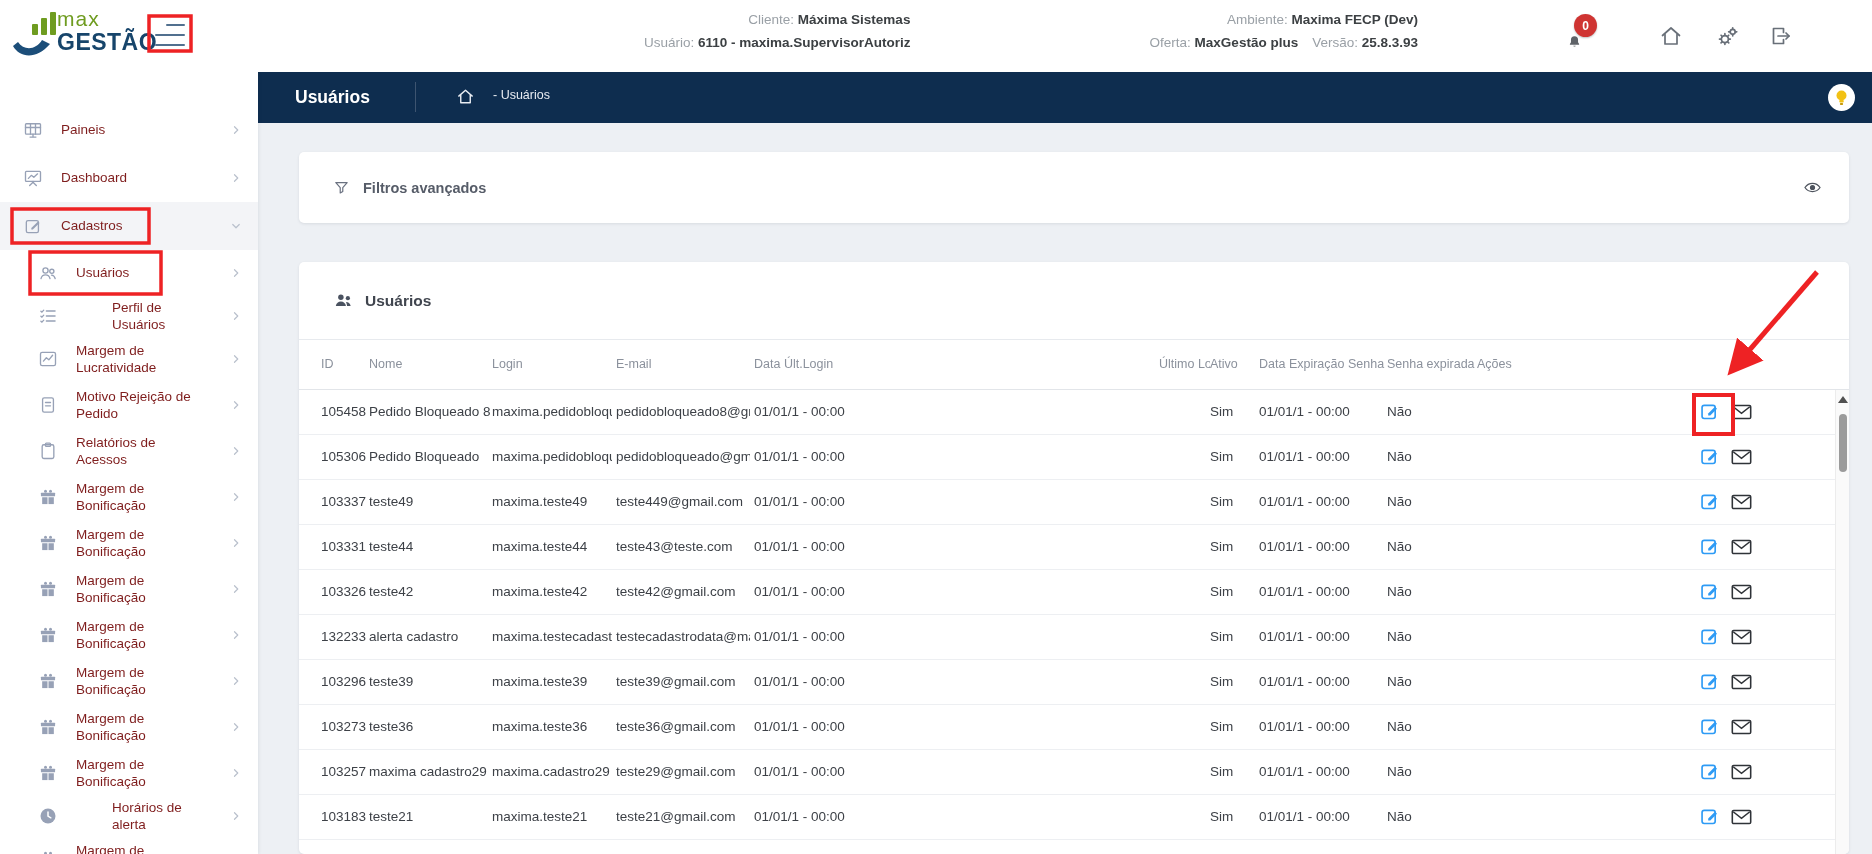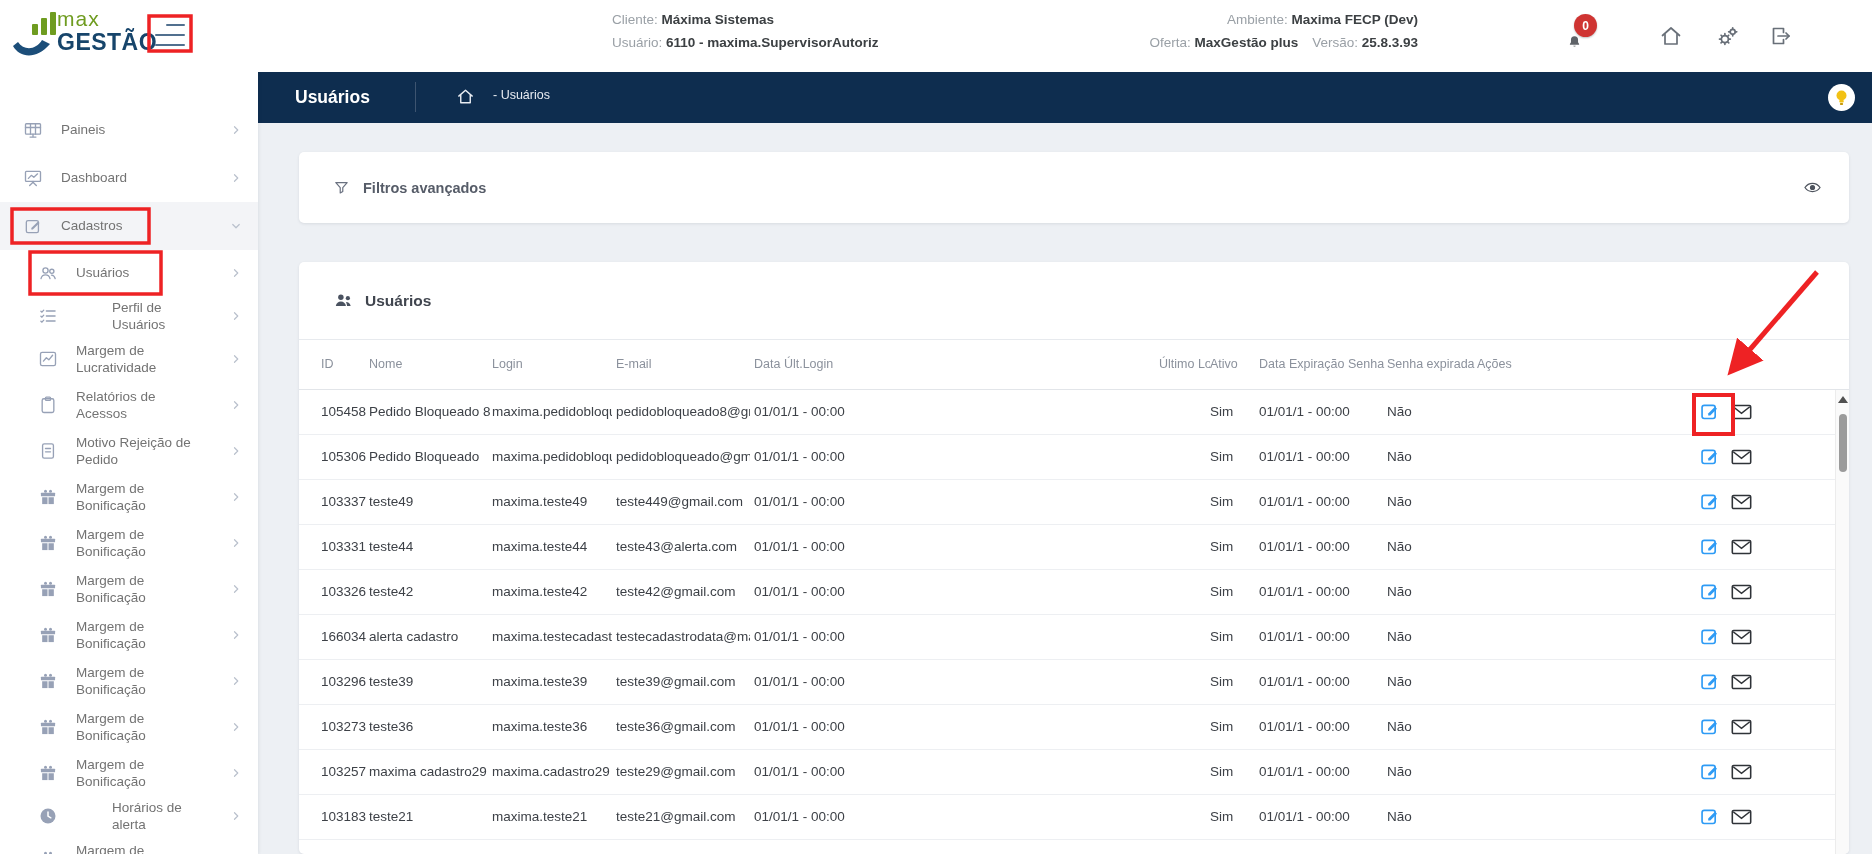--- a/index.html
+++ b/index.html
@@ -18,32 +18,32 @@
   .logo-bars i { display:block; width:6px; background:#6f9c20; border-radius:1px; }
   .logo-swoosh { position:absolute; left:2px; top:28px; }
   .logo-text { position:absolute; left:47px; top:2px; line-height:1; }
   .logo-max { font-size:21px; color:#6f9c20; letter-spacing:1px; }
   .logo-gestao { font-size:23px; font-weight:bold; color:#17456b; letter-spacing:0.5px; margin-top:2px; }
   .hamburger { position:absolute; left:155px; top:22px; width:30px; height:26px; display:flex; flex-direction:column; justify-content:space-between; padding:2px 0; cursor:pointer; }
   .hamburger i { display:block; height:2.4px; background:#51708f; border-radius:2px; }
   .hamburger i.short { width:19px; margin-left:auto; }
   .hd-block { position:absolute; top:8px; font-size:13.5px; line-height:23px; color:#9aa0a6; }
   .hd-block b { color:#3c4043; font-weight:bold; }
-  .hd-left { left:612px; }
+  .hd-left { left:644px;text-align:right; }
   .hd-right { right:454px; text-align:right; }
   .hd-right .inline-gap { display:inline-block; width:14px; }
   .icon-btn { position:absolute; top:21px; width:30px; height:30px; display:flex; align-items:center; justify-content:center; color:#686f78; cursor:pointer; }
   .bell-wrap { position:absolute; left:1564px; top:12px; width:40px; height:48px; cursor:pointer; }
   .bell-glyph { position:absolute; left:2px; top:22px; color:#5f6368; }
   .badge { position:absolute; left:10px; top:2px; min-width:23px; height:23px; border-radius:12px; background:#cf3432; color:#fff; font-size:12px; font-weight:bold; display:flex; align-items:center; justify-content:center; box-shadow:0 1px 2px rgba(0,0,0,.25); }
 
   
   .sidebar { position:absolute; left:0; top:72px; width:258px; height:782px; background:#fff; z-index:4; box-shadow:1px 0 3px rgba(40,50,70,.08); overflow:hidden; }
   .menu { padding-top:34px; }
-  .side-item { display:flex; align-items:center; cursor:pointer; color:#737373; }
+  .side-item { display:flex; align-items:center; cursor:pointer; color:#7f1d1d; }
   .side-item.top { height:48px; padding-left:22px; }
   .side-item.sub { min-height:40px; padding-left:37px; }
   .side-item.sub.h2 { height:46px; }
   .side-item.sub.h1 { height:40px;gap:36px; }
   .side-item.active-bg { background:#f3f4f7; }
   .side-ico { width:22px; height:22px; color:#97a1b6; flex:0 0 22px; display:flex; align-items:center; justify-content:center; }
   .side-label { margin-left:17px; width:124px; font-size:13.5px; line-height:17.5px; }
   .side-chev { margin-left:auto; margin-right:16px; color:#b9c0cc; }
 
   
@@ -265,40 +265,40 @@
           <span class="side-label">Margem de Lucratividade</span>
           <span class="side-chev">
             <svg width="12" height="12" viewBox="0 0 24 24" fill="none" stroke="currentColor" stroke-width="2.4" stroke-linecap="round" stroke-linejoin="round">
               <polyline points="9 5.5 15.5 12 9 18.5"></polyline>
             </svg>
           </span>
         </div>
         <div class="side-item sub h2">
           <span class="side-ico">
             <svg width="20" height="20" viewBox="0 0 24 24" fill="none" stroke="currentColor" stroke-width="1.6" stroke-linecap="round" stroke-linejoin="round">
-              <rect x="5" y="4.5" width="14" height="16.5" rx="2"></rect>
-              <rect x="9" y="2.5" width="6" height="4" rx="1"></rect>
-            </svg>
-          </span>
-          <span class="side-label">Relatórios de Acessos</span>
-          <span class="side-chev">
-            <svg width="12" height="12" viewBox="0 0 24 24" fill="none" stroke="currentColor" stroke-width="2.4" stroke-linecap="round" stroke-linejoin="round">
-              <polyline points="9 5.5 15.5 12 9 18.5"></polyline>
-            </svg>
-          </span>
-        </div>
-        <div class="side-item sub h2">
-          <span class="side-ico">
-            <svg width="20" height="20" viewBox="0 0 24 24" fill="none" stroke="currentColor" stroke-width="1.6" stroke-linecap="round" stroke-linejoin="round">
               <rect x="5.5" y="3.5" width="13" height="17" rx="2"></rect>
               <line x1="9" y1="9" x2="15" y2="9"></line>
               <line x1="9" y1="13" x2="15" y2="13"></line>
             </svg>
           </span>
           <span class="side-label">Motivo Rejeição de Pedido</span>
+          <span class="side-chev">
+            <svg width="12" height="12" viewBox="0 0 24 24" fill="none" stroke="currentColor" stroke-width="2.4" stroke-linecap="round" stroke-linejoin="round">
+              <polyline points="9 5.5 15.5 12 9 18.5"></polyline>
+            </svg>
+          </span>
+        </div>
+        <div class="side-item sub h2">
+          <span class="side-ico">
+            <svg width="20" height="20" viewBox="0 0 24 24" fill="none" stroke="currentColor" stroke-width="1.6" stroke-linecap="round" stroke-linejoin="round">
+              <rect x="5" y="4.5" width="14" height="16.5" rx="2"></rect>
+              <rect x="9" y="2.5" width="6" height="4" rx="1"></rect>
+            </svg>
+          </span>
+          <span class="side-label">Relatórios de Acessos</span>
           <span class="side-chev">
             <svg width="12" height="12" viewBox="0 0 24 24" fill="none" stroke="currentColor" stroke-width="2.4" stroke-linecap="round" stroke-linejoin="round">
               <polyline points="9 5.5 15.5 12 9 18.5"></polyline>
             </svg>
           </span>
         </div>
         <div class="side-item sub h2">
           <span class="side-ico">
             <svg width="20" height="20" viewBox="0 0 24 24" fill="currentColor">
               <rect x="3.5" y="7" width="17" height="4" rx="0.6"></rect>
@@ -613,21 +613,21 @@
                 </div>
               </td>
             </tr>
             <tr>
               <td>103331</td>
               <td>teste44</td>
               <td>
                 <div class="clip login">maxima.teste44</div>
               </td>
               <td>
-                <div class="clip email">teste43@alerta.com</div>
+                <div class="clip email">teste43@teste.com</div>
               </td>
               <td>01/01/1 - 00:00</td>
               <td></td>
               <td>Sim</td>
               <td>01/01/1 - 00:00</td>
               <td>Não</td>
               <td>
                 <div class="actions">
                   <span class="act-edit">
                     <svg width="21" height="21" viewBox="0 0 24 24">
@@ -669,21 +669,21 @@
                   <span class="act-mail">
                     <svg width="21" height="16" viewBox="0 0 24 18">
                       <rect x="1.5" y="1.5" width="21" height="15" rx="1.5" fill="none" stroke="currentColor" stroke-width="1.8"></rect>
                       <polyline points="2.5 3 12 10.5 21.5 3" fill="none" stroke="currentColor" stroke-width="1.8"></polyline>
                     </svg>
                   </span>
                 </div>
               </td>
             </tr>
             <tr>
-              <td>166034</td>
+              <td>132233</td>
               <td>alerta cadastro</td>
               <td>
                 <div class="clip login">maxima.testecadastrodata</div>
               </td>
               <td>
                 <div class="clip email">testecadastrodata@maxima.com</div>
               </td>
               <td>01/01/1 - 00:00</td>
               <td></td>
               <td>Sim</td>

